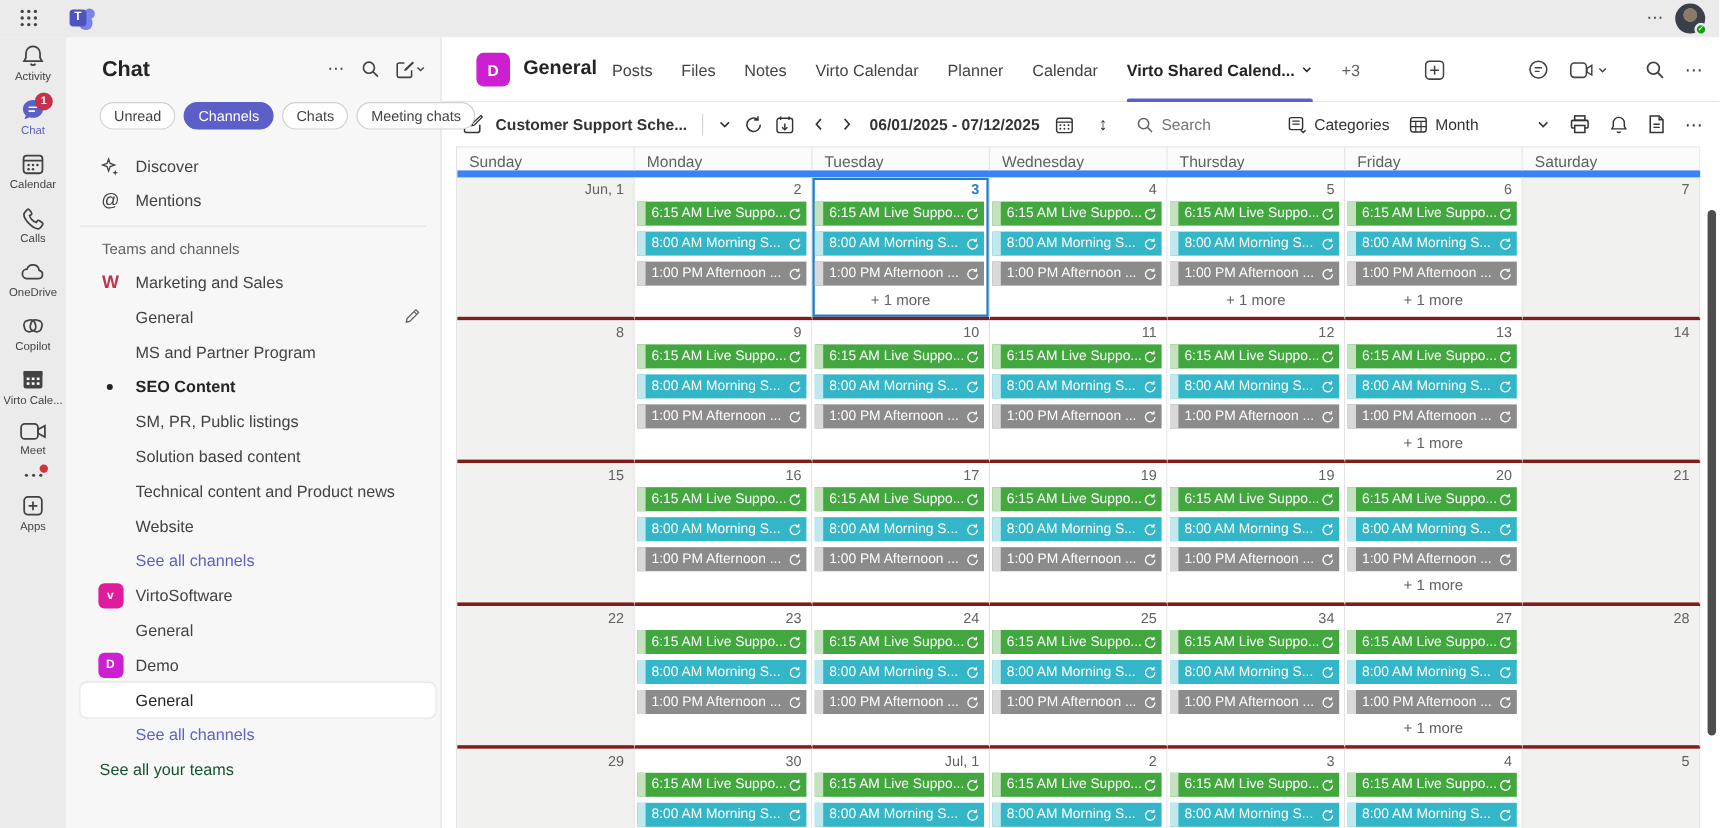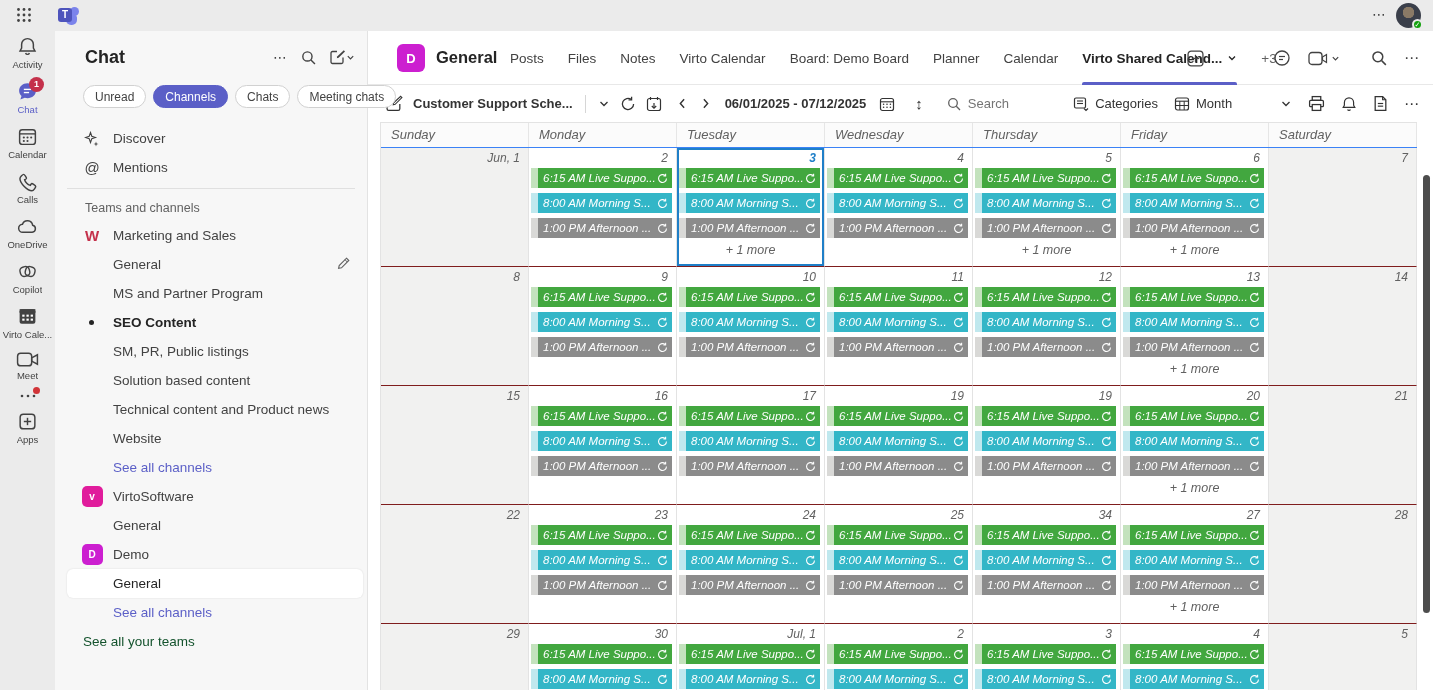--- a/index.html
+++ b/index.html
@@ -77,24 +77,24 @@
   .vt-search { display:flex; align-items:center; gap:7px; margin-left:14px; }
   .vt-search input { border:none; outline:none; background:transparent; font-size:13px; color:#616161; width:90px; font-family:inherit; }
   .vt-right { position:absolute; right:14px; display:flex; align-items:center; gap:16px; }
   .vt-group { display:flex; align-items:center; gap:6px; font-size:13px; color:#333; cursor:pointer; white-space:nowrap; }
   .vt-month { width:118px; justify-content:flex-start; position:relative; }
   .vt-month .chev { position:absolute; right:0; }
   .ic-btn { cursor:pointer; display:flex; align-items:center; }
 
   
   .grid { position:absolute; left:12px; top:91px; width:1037px; height:568px; border-left:1px solid #e3e3e3; border-top:1px solid #e3e3e3; overflow:hidden; }
-  .gh-row { display:flex; height:25px; background:#fbfbfb; border-bottom:1px solid #3b82f6;font-style:italic; }
+  .gh-row { display:flex; height:25px; background:#fbfbfb; border-bottom:6px solid #3b82f6; }
   .gh-cell { flex:1; font-size:13px; color:#616161; padding:4px 0 0 10px; border-right:1px solid #e6e6e6; overflow:hidden; white-space:nowrap; }
   .wk-row { display:flex; height:119px; }
-  .day-cell { position:relative; flex:1; border-right:1px solid #e3e3e3; border-bottom:1px solid #7f1d1d; background:#fff; overflow:hidden;font-style:italic; }
+  .day-cell { position:relative; flex:1; border-right:1px solid #e3e3e3; border-bottom:3px solid #7f1d1d; background:#fff; overflow:hidden; }
   .day-cell.weekend { background:#f1f1f0; }
   .day-cell.selected { box-shadow:inset 0 0 0 2px #1f7fc8; background:#fff; }
   .day-date { text-align:right; font-size:12px; color:#616161; padding:3px 8px 2px 0; height:20px; }
   .day-cell.selected .day-date { color:#1f7fc8; font-weight:bold; }
   .event { position:relative; height:20px; margin:0 4px 5px 2px; display:flex; align-items:center; color:#fff; font-size:11.5px; padding-left:5px; border-left:7px solid transparent; white-space:nowrap; overflow:hidden; cursor:pointer; }
   .event .ev-label { flex:1; overflow:hidden; white-space:nowrap; }
   .event .rec { margin:0 4px 0 2px; display:flex; }
   .more-link { text-align:center; font-size:12.5px; color:#616161; margin-top:1px; cursor:pointer; }
 
   
@@ -375,23 +375,20 @@
           <div class="tab">
             <span>Files</span>
           </div>
           <div class="tab">
             <span>Notes</span>
           </div>
           <div class="tab">
             <span>Virto Calendar</span>
           </div>
           <div class="tab">
-            <span>Board: Demo Board</span>
-          </div>
-          <div class="tab">
             <span>Planner</span>
           </div>
           <div class="tab">
             <span>Calendar</span>
           </div>
           <div class="tab active">
             <span>Virto Shared Calend...</span>
             <span>
               <svg width="10" height="10" viewBox="0 0 10 10">
                 <polyline points="2,3.5 5,6.5 8,3.5" fill="none" stroke="#242424" stroke-width="1.3"></polyline>

